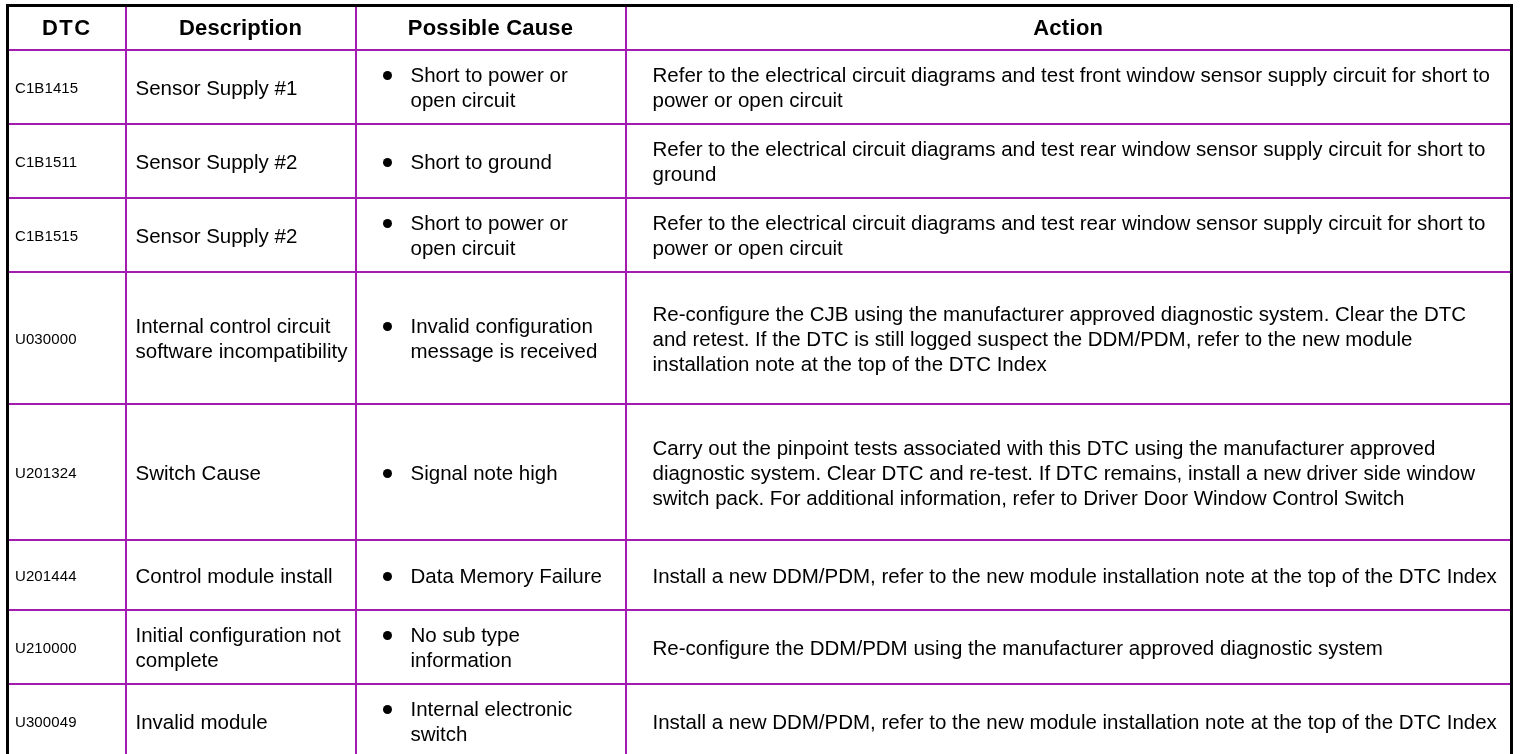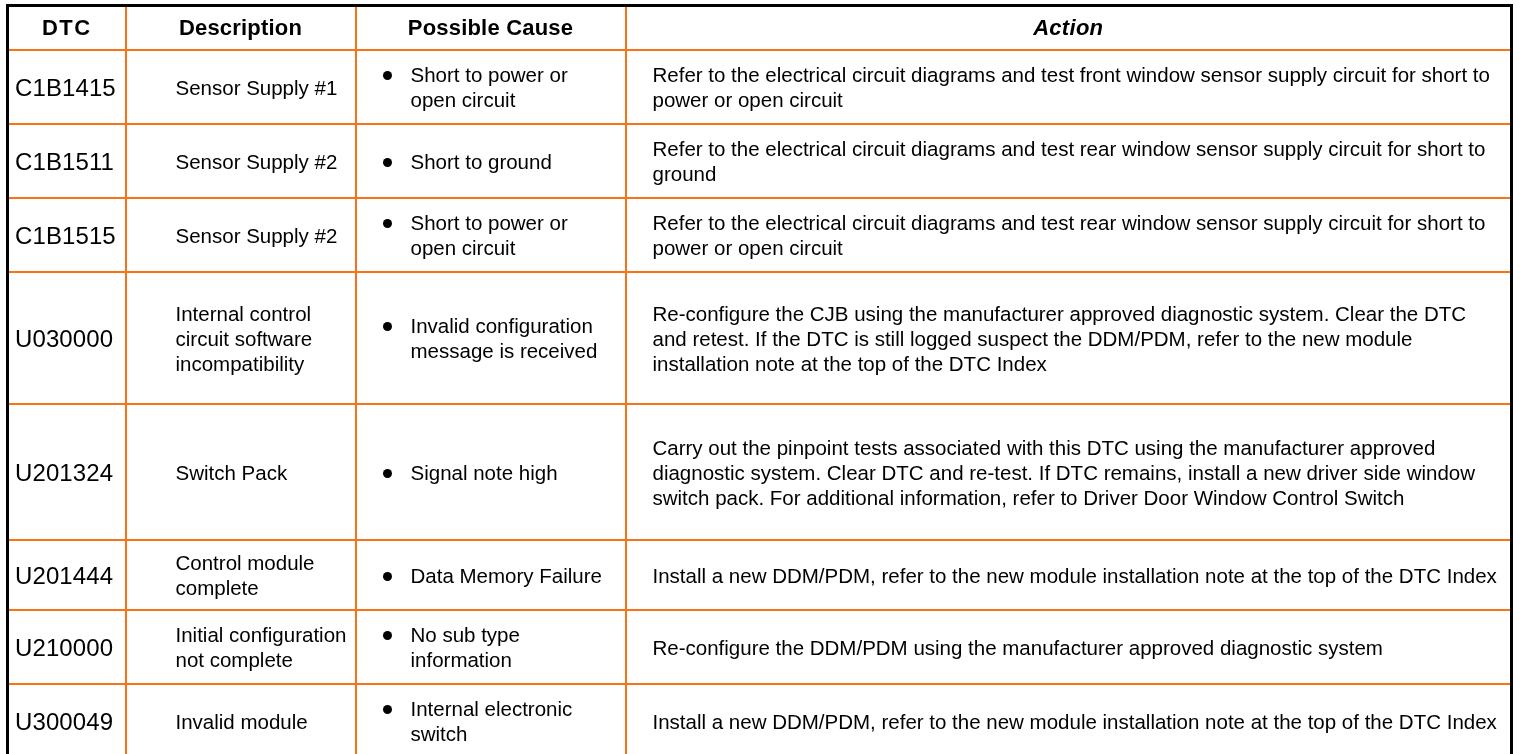--- a/index.html
+++ b/index.html
@@ -22,57 +22,56 @@
     padding: 4px 6px 6px 6px;
   }
   table.dtc-table {
     width: 1504px;
     border-collapse: collapse;
     table-layout: fixed;
     border: 3px solid #000000;
   }
   table.dtc-table td,
   table.dtc-table th {
-    border: 2px solid #f97316;
+    border: 2px solid #a21caf;
     vertical-align: middle;
     padding: 0;
   }
   
   col.c-dtc    { width: 118px; }
   col.c-desc   { width: 230px; }
   col.c-cause  { width: 270px; }
   col.c-action { width: 886px; }
 
   thead th {
     text-align: center;
     font-weight: bold;
     font-size: 22px;
     height: 42px;
     line-height: 42px;
     letter-spacing: 0.2px;
   }
   thead th.th-dtc    { letter-spacing: 1.5px; }
-  thead th.th-action { letter-spacing: 0.3px; font-style: italic; }
+  thead th.th-action { letter-spacing: 0.3px; }
 
   td .cell {
     font-size: 20.5px;
     line-height: 25px;
     padding: 5px 7px 5px 8px;
   }
   td.dtc-cell .cell {
-    font-size: 24px;
+    font-size: 15px;
     white-space: nowrap;
     padding-left: 6px;
     padding-right: 4px;
     letter-spacing: 0.1px;
   }
   td.desc-cell .cell {
     padding-left: 9px;
     padding-right: 4px;
-    margin-left: 40px;
   }
   td.action-cell .cell {
     padding-left: 26px;
     padding-right: 8px;
   }
   
   td.cause-cell .cell {
     padding: 5px 6px 5px 10px;
   }
   ul.cause-list {
@@ -201,40 +200,40 @@
         <td class="action-cell">
           <div class="cell">Re-configure the CJB using the manufacturer approved diagnostic system. Clear the DTC and retest. If the DTC is still logged suspect the DDM/PDM, refer to the new module installation note at the top of the DTC Index</div>
         </td>
       </tr>
 
       <tr class="r-h5">
         <td class="dtc-cell">
           <div class="cell">U201324</div>
         </td>
         <td class="desc-cell">
-          <div class="cell">Switch Pack</div>
+          <div class="cell">Switch Cause</div>
         </td>
         <td class="cause-cell">
           <div class="cell">
             <ul class="cause-list">
               <li><span class="bullet"></span><span>Signal note high</span></li>
             </ul>
           </div>
         </td>
         <td class="action-cell">
           <div class="cell">Carry out the pinpoint tests associated with this DTC using the manufacturer approved diagnostic system. Clear DTC and re-test. If DTC remains, install a new driver side window switch pack. For additional information, refer to Driver Door Window Control Switch</div>
         </td>
       </tr>
 
       <tr class="r-h6">
         <td class="dtc-cell">
           <div class="cell">U201444</div>
         </td>
         <td class="desc-cell">
-          <div class="cell">Control module complete</div>
+          <div class="cell">Control module install</div>
         </td>
         <td class="cause-cell">
           <div class="cell">
             <ul class="cause-list">
               <li><span class="bullet"></span><span>Data Memory Failure</span></li>
             </ul>
           </div>
         </td>
         <td class="action-cell">
           <div class="cell">Install a new DDM/PDM, refer to the new module installation note at the top of the DTC Index</div>

